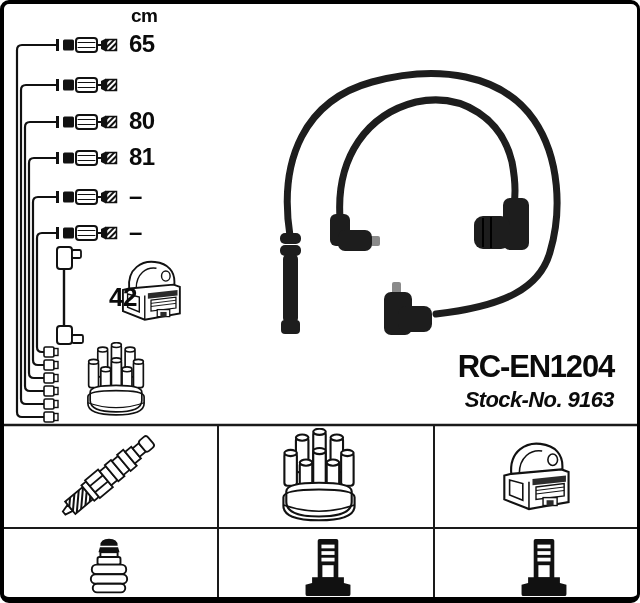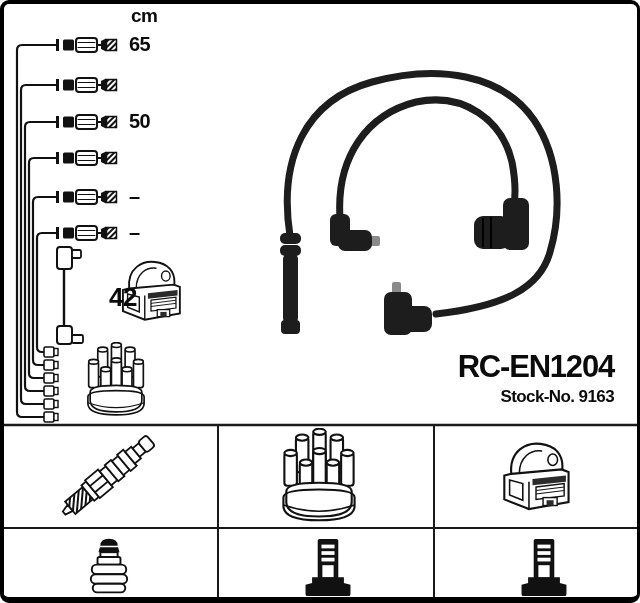--- a/index.html
+++ b/index.html
@@ -6,24 +6,24 @@
   .card{
     position:relative;width:640px;height:603px;box-sizing:border-box;
     background:#fff;border:4px solid #000;border-right-width:3px;border-bottom-width:6px;
     border-radius:9px;overflow:hidden;
     font-family:"Liberation Sans", sans-serif;color:#0b0b0b;
   }
   .stage{position:absolute;left:-4px;top:-4px;width:640px;height:603px;}
   .stage > svg{position:absolute;left:0;top:0;}
   .lbl{position:absolute;font-weight:bold;white-space:nowrap;}
   .unit{left:131px;top:5px;font-size:19px;letter-spacing:-0.5px;}
-  .len{left:129px;width:70px;font-size:20px;letter-spacing:-0.5px;line-height:26px;}
+  .len{left:129px;width:70px;font-size:24px;letter-spacing:-0.5px;line-height:26px;}
   .coilwire{left:66px;top:282px;font-size:26px;letter-spacing:-0.5px;margin-left:43px;}
   .pn{right:26px;top:349px;font-size:31px;letter-spacing:-1.2px;text-align:right;margin-left:12px;}
-  .stock{right:26px;top:387px;font-size:17px;letter-spacing:-0.6px;text-align:left;}
+  .stock{right:26px;top:387px;font-size:22px;letter-spacing:-0.6px;text-align:left;font-style:italic;}
 </style>
 </head>
 <body>
 
 <div class="card">
   <div class="stage">
 
     <svg width="640" height="603" viewBox="0 0 640 603">
       <defs>
         <pattern id="hatch" width="4" height="4" patternUnits="userSpaceOnUse" patternTransform="rotate(45)">
@@ -203,21 +203,22 @@
       <use href="#sym-coil" x="492" y="436" width="88" height="88"></use>
 
       <use href="#sym-nutterm" x="87" y="538" width="44" height="59"></use>
       <use href="#sym-dinterm" x="300" y="539" width="56" height="58"></use>
       <use href="#sym-dinterm" x="516" y="539" width="56" height="58"></use>
     </svg>
 
     <div class="lbl unit">cm</div>
 
     <div class="lbl len" style="top:31px">65</div>
-    <div class="lbl len" style="top:108px">50</div>
+    <div class="lbl len" style="top:108px">80</div>
+    <div class="lbl len" style="top:144px">81</div>
     <div class="lbl len" style="top:183px">–</div>
     <div class="lbl len" style="top:219px">–</div>
 
     <div class="lbl coilwire">42</div>
 
     <div class="lbl pn">RC-EN1204</div>
     <div class="lbl stock">Stock-No. 9163</div>
   </div>
 </div>
 

